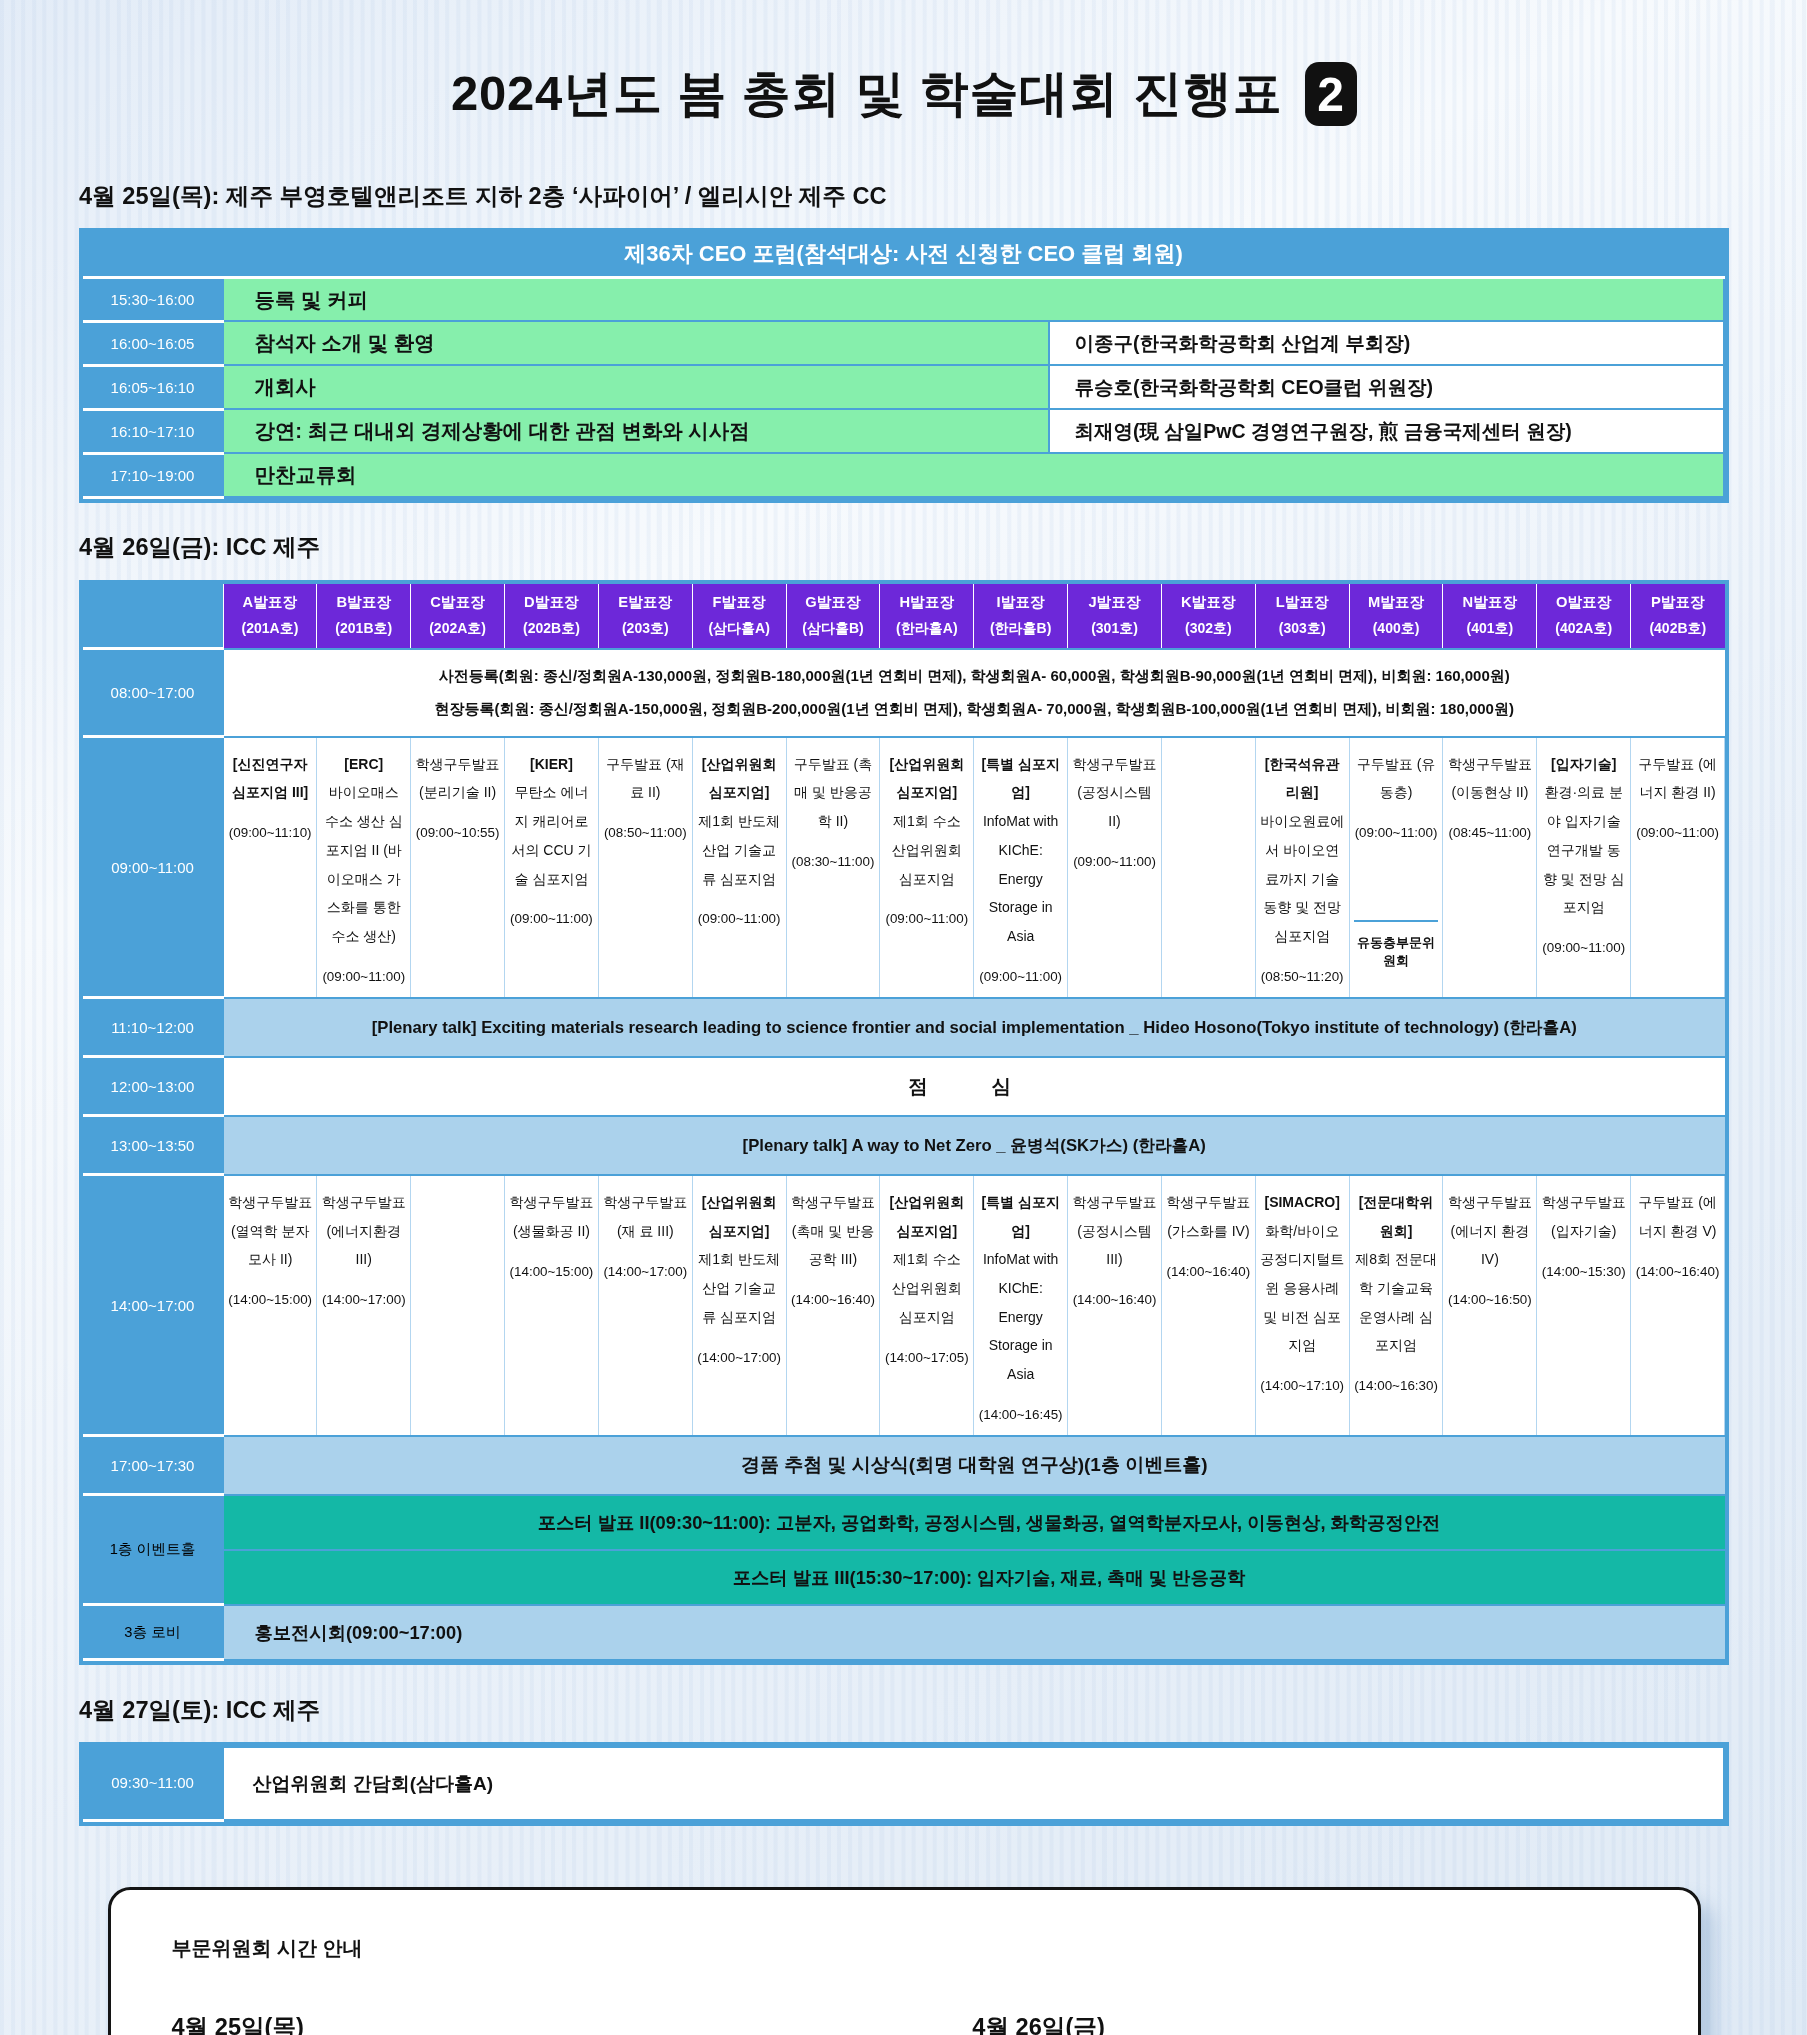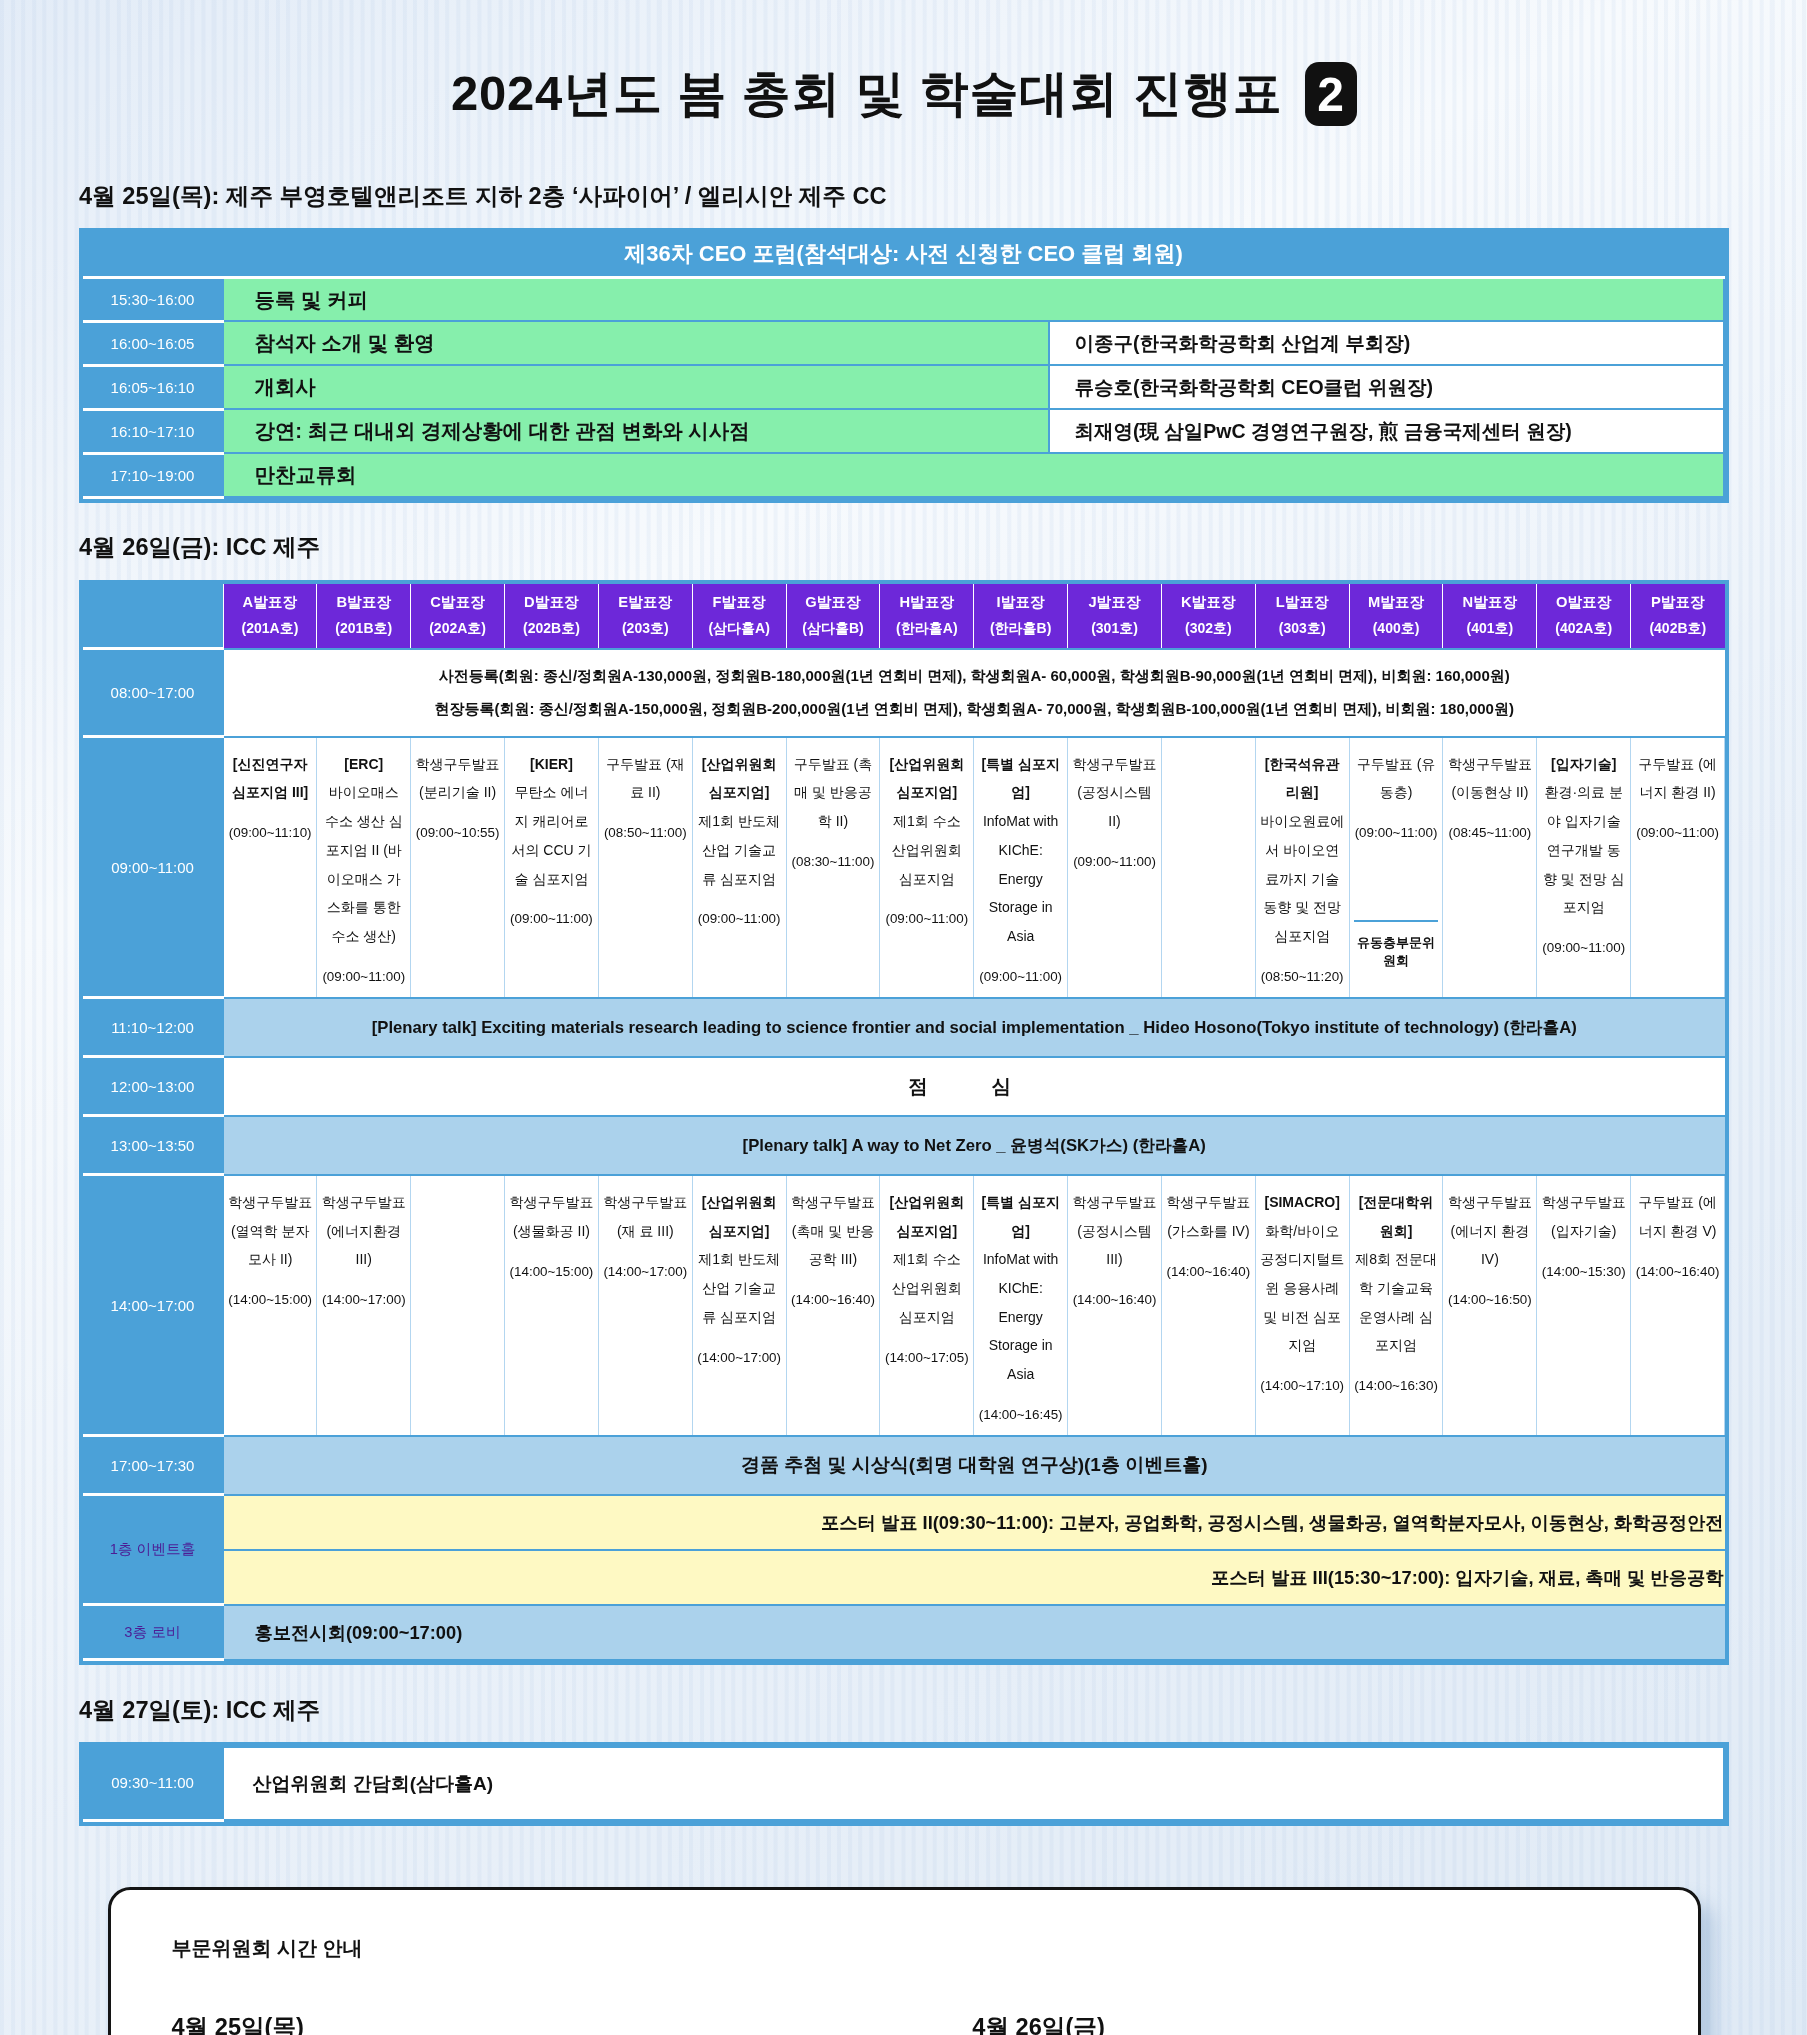--- a/index.html
+++ b/index.html
@@ -59,27 +59,27 @@
   tr.r-afternoon .cellwrap{min-height:208px;}
   .cellmain{flex:0 0 auto;}
   .cell-head{font-size:14px;font-weight:800;line-height:2.05;}
   .cell-body{font-size:14px;font-weight:500;line-height:2.05;}
   .cell-time{font-size:13.4px;font-weight:500;line-height:2.05;margin-top:12.2px;}
   .cell-sub{margin-top:auto;border-top:2.4px solid #4BA1D8;padding-top:11.4px;font-size:13px;font-weight:600;}
 
   td.band{border-top:2.8px solid #4BA1D8;border-bottom:2.8px solid #4BA1D8;text-align:center;font-weight:700;}
   td.band.white{background:#fff;}
   td.band.lightblue{background:#ABD2EC;}
-  td.band.gray{background:#fef9c3;text-align:right;padding-left:30.5px;font-size:18.3px;}
+  td.band.gray{background:#14b8a6;text-align:center;padding-left:30.5px;font-size:18.3px;}
   .reg-line{font-size:15px;font-weight:700;line-height:2.15;}
   .plenary-text{font-size:16.7px;font-weight:800;}
   .lunch-text{font-size:19.5px;font-weight:800;letter-spacing:1.5em;text-indent:1.5em;}
   .raffle-text{font-size:19px;font-weight:800;}
   .lobby-text{font-size:18.3px;font-weight:800;}
-  td.rowlabel{background:#4BA1D8;color:#4c1d95;font-size:14.7px;text-align:center;line-height:1.6;
+  td.rowlabel{background:#4BA1D8;color:#000000;font-size:14.7px;text-align:center;line-height:1.6;
     border-top:3.7px solid #fff;border-bottom:3.7px solid #fff;border-right:2.8px solid #4BA1D8;padding:0 8.1px;}
 
   
   .day3-row{height:73px;}
   .day3-cell{background:#fff;font-size:19px;font-weight:700;text-align:left;padding-left:28.5px;border:2.4px solid #4BA1D8;}
 
   
   .committee-box{margin:61px 28.5px 0;background:#fff;border:3.3px solid #141414;border-radius:22.4px;
     box-shadow:11.4px 14px 18.3px rgba(105,145,190,0.38);padding:45px 61px 65px;}
   .box-title{font-size:20px;font-weight:800;margin-bottom:49px;}

